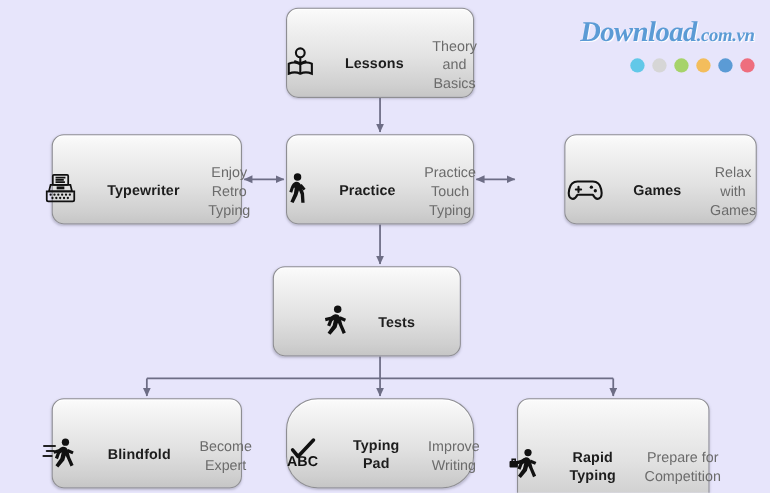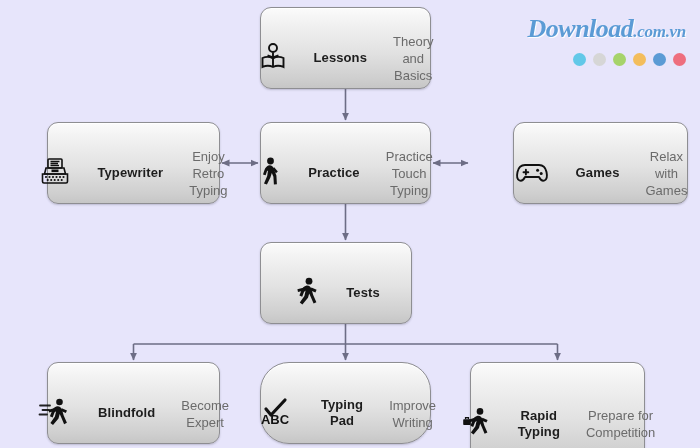--- a/index.html
+++ b/index.html
@@ -64,21 +64,21 @@
     color: #6b6b6b;
     line-height: 17px;
     margin-top: 1px;
   }
 
   
   #node-lessons    { left: 260px; top: 7px;   width: 171px; height: 82px; }
   #node-typewriter { left: 47px;  top: 122px; width: 173px; height: 82px; }
   #node-practice   { left: 260px; top: 122px; width: 171px; height: 82px; }
   #node-games      { left: 470px; top: 122px; width: 175px; height: 82px; margin-left: 43px; }
-  #node-tests      { left: 260px; top: 242px; width: 152px; height: 82px; }
+  #node-tests      { left: 248px; top: 242px; width: 171px; height: 82px; }
   #node-blindfold  { left: 47px;  top: 362px; width: 173px; height: 82px; }
   #node-typingpad  { left: 260px; top: 362px; width: 171px; height: 82px; border-radius: 29px; }
   #node-rapid      { left: 470px; top: 362px; width: 175px; height: 103px; }
 
   
   #logo {
     position: absolute;
     right: 14px;
     top: 16px;
     text-align: right;

